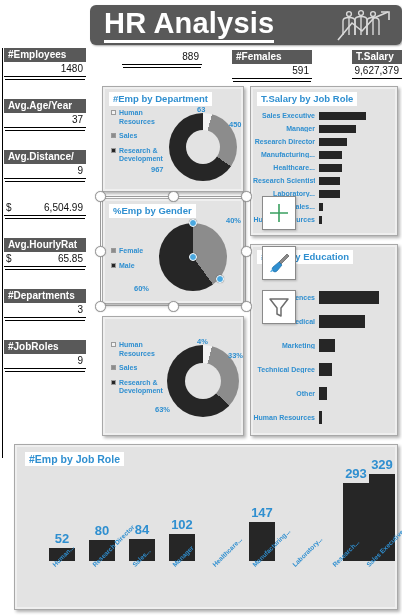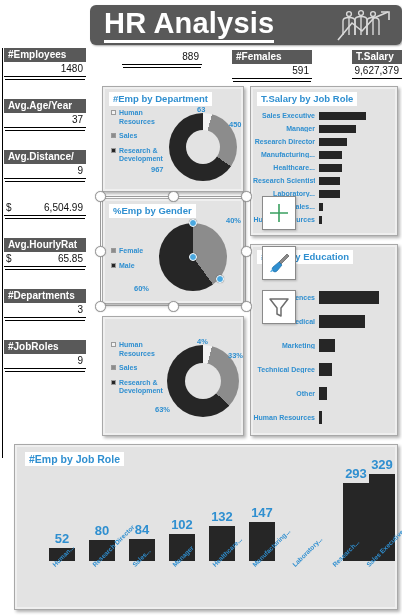--- a/index.html
+++ b/index.html
@@ -387,24 +387,20 @@
         <span class="vbar" style="height:21px"></span>
       </div>
       <div class="vbar-col" style="left:86px">
         <span class="vbar-val">84</span>
         <span class="vbar" style="height:22px"></span>
       </div>
       <div class="vbar-col" style="left:126px">
         <span class="vbar-val">102</span>
         <span class="vbar" style="height:27px"></span>
       </div>
-      <div class="vbar-col" style="left:166px">
-        <span class="vbar-val">132</span>
-        <span class="vbar" style="height:35px"></span>
-      </div>
       <div class="vbar-col" style="left:206px">
         <span class="vbar-val">147</span>
         <span class="vbar" style="height:39px"></span>
       </div>
       <div class="vbar-col" style="left:300px">
         <span class="vbar-val">293</span>
         <span class="vbar" style="height:78px"></span>
       </div>
       <div class="vbar-col" style="left:326px">
         <span class="vbar-val">329</span>

